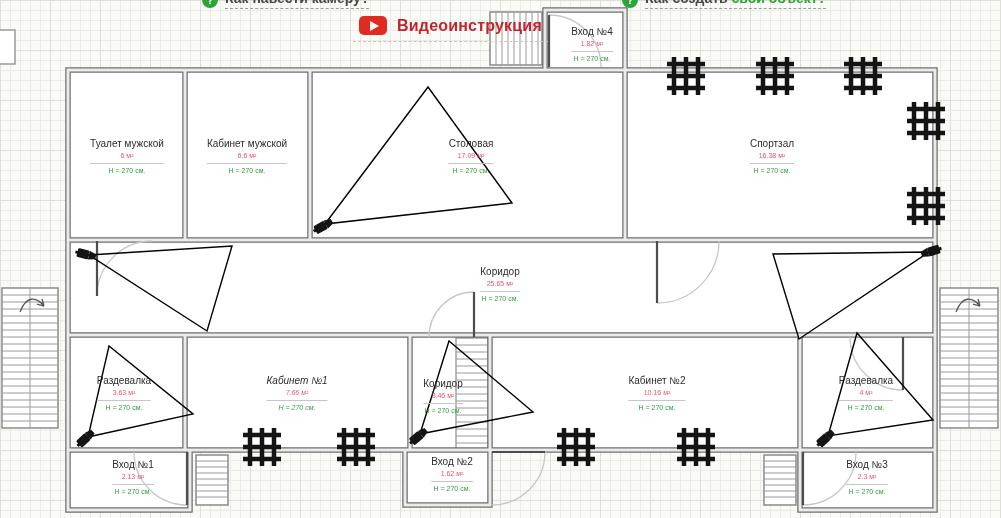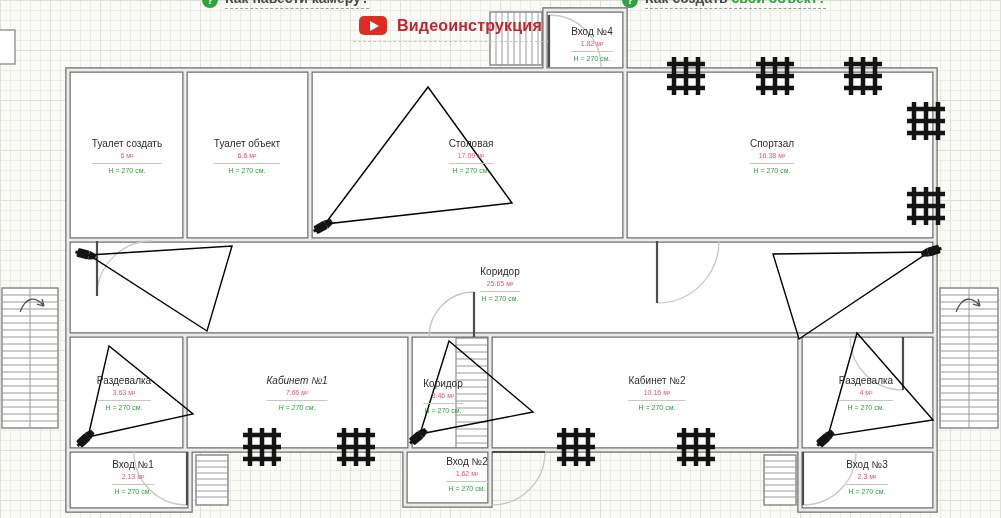--- a/index.html
+++ b/index.html
@@ -164,26 +164,26 @@
       <use href="#cam" transform="translate(325,225) rotate(-29)"></use>
       <use href="#cam" transform="translate(88,255) rotate(14)"></use>
       <use href="#cam" transform="translate(929,252) rotate(163)"></use>
       <use href="#cam" transform="translate(87,437) rotate(-43)"></use>
       <use href="#cam" transform="translate(420,435) rotate(-40)"></use>
       <use href="#cam" transform="translate(827,437) rotate(-42)"></use>
     </g>
   </svg>
 
   <div class="room-label" style="left:127px;top:136px;">
-    <div class="room-name">Туалет создать</div>
+    <div class="room-name">Туалет мужской</div>
     <div class="room-area">6 м²</div>
     <div class="room-height">H = 270 см.</div>
   </div>
   <div class="room-label" style="left:247px;top:136px;">
-    <div class="room-name">Туалет объект</div>
+    <div class="room-name">Кабинет мужской</div>
     <div class="room-area">6.6 м²</div>
     <div class="room-height">H = 270 см.</div>
   </div>
   <div class="room-label" style="left:471px;top:136px;">
     <div class="room-name">Столовая</div>
     <div class="room-area">17.09 м²</div>
     <div class="room-height">H = 270 см.</div>
   </div>
   <div class="room-label" style="left:772px;top:136px;">
     <div class="room-name">Спортзал</div>
@@ -223,21 +223,21 @@
   <div class="room-label" style="left:866px;top:373px;">
     <div class="room-name">Раздевалка</div>
     <div class="room-area">4 м²</div>
     <div class="room-height">H = 270 см.</div>
   </div>
   <div class="room-label" style="left:133px;top:457px;">
     <div class="room-name">Вход №1</div>
     <div class="room-area">2.13 м²</div>
     <div class="room-height">H = 270 см.</div>
   </div>
-  <div class="room-label" style="left:452px;top:454px;margin-left:15px;">
+  <div class="room-label" style="left:452px;top:454px;">
     <div class="room-name">Вход №2</div>
     <div class="room-area">1.62 м²</div>
     <div class="room-height">H = 270 см.</div>
   </div>
   <div class="room-label" style="left:867px;top:457px;">
     <div class="room-name">Вход №3</div>
     <div class="room-area">2.3 м²</div>
     <div class="room-height">H = 270 см.</div>
   </div>
 

